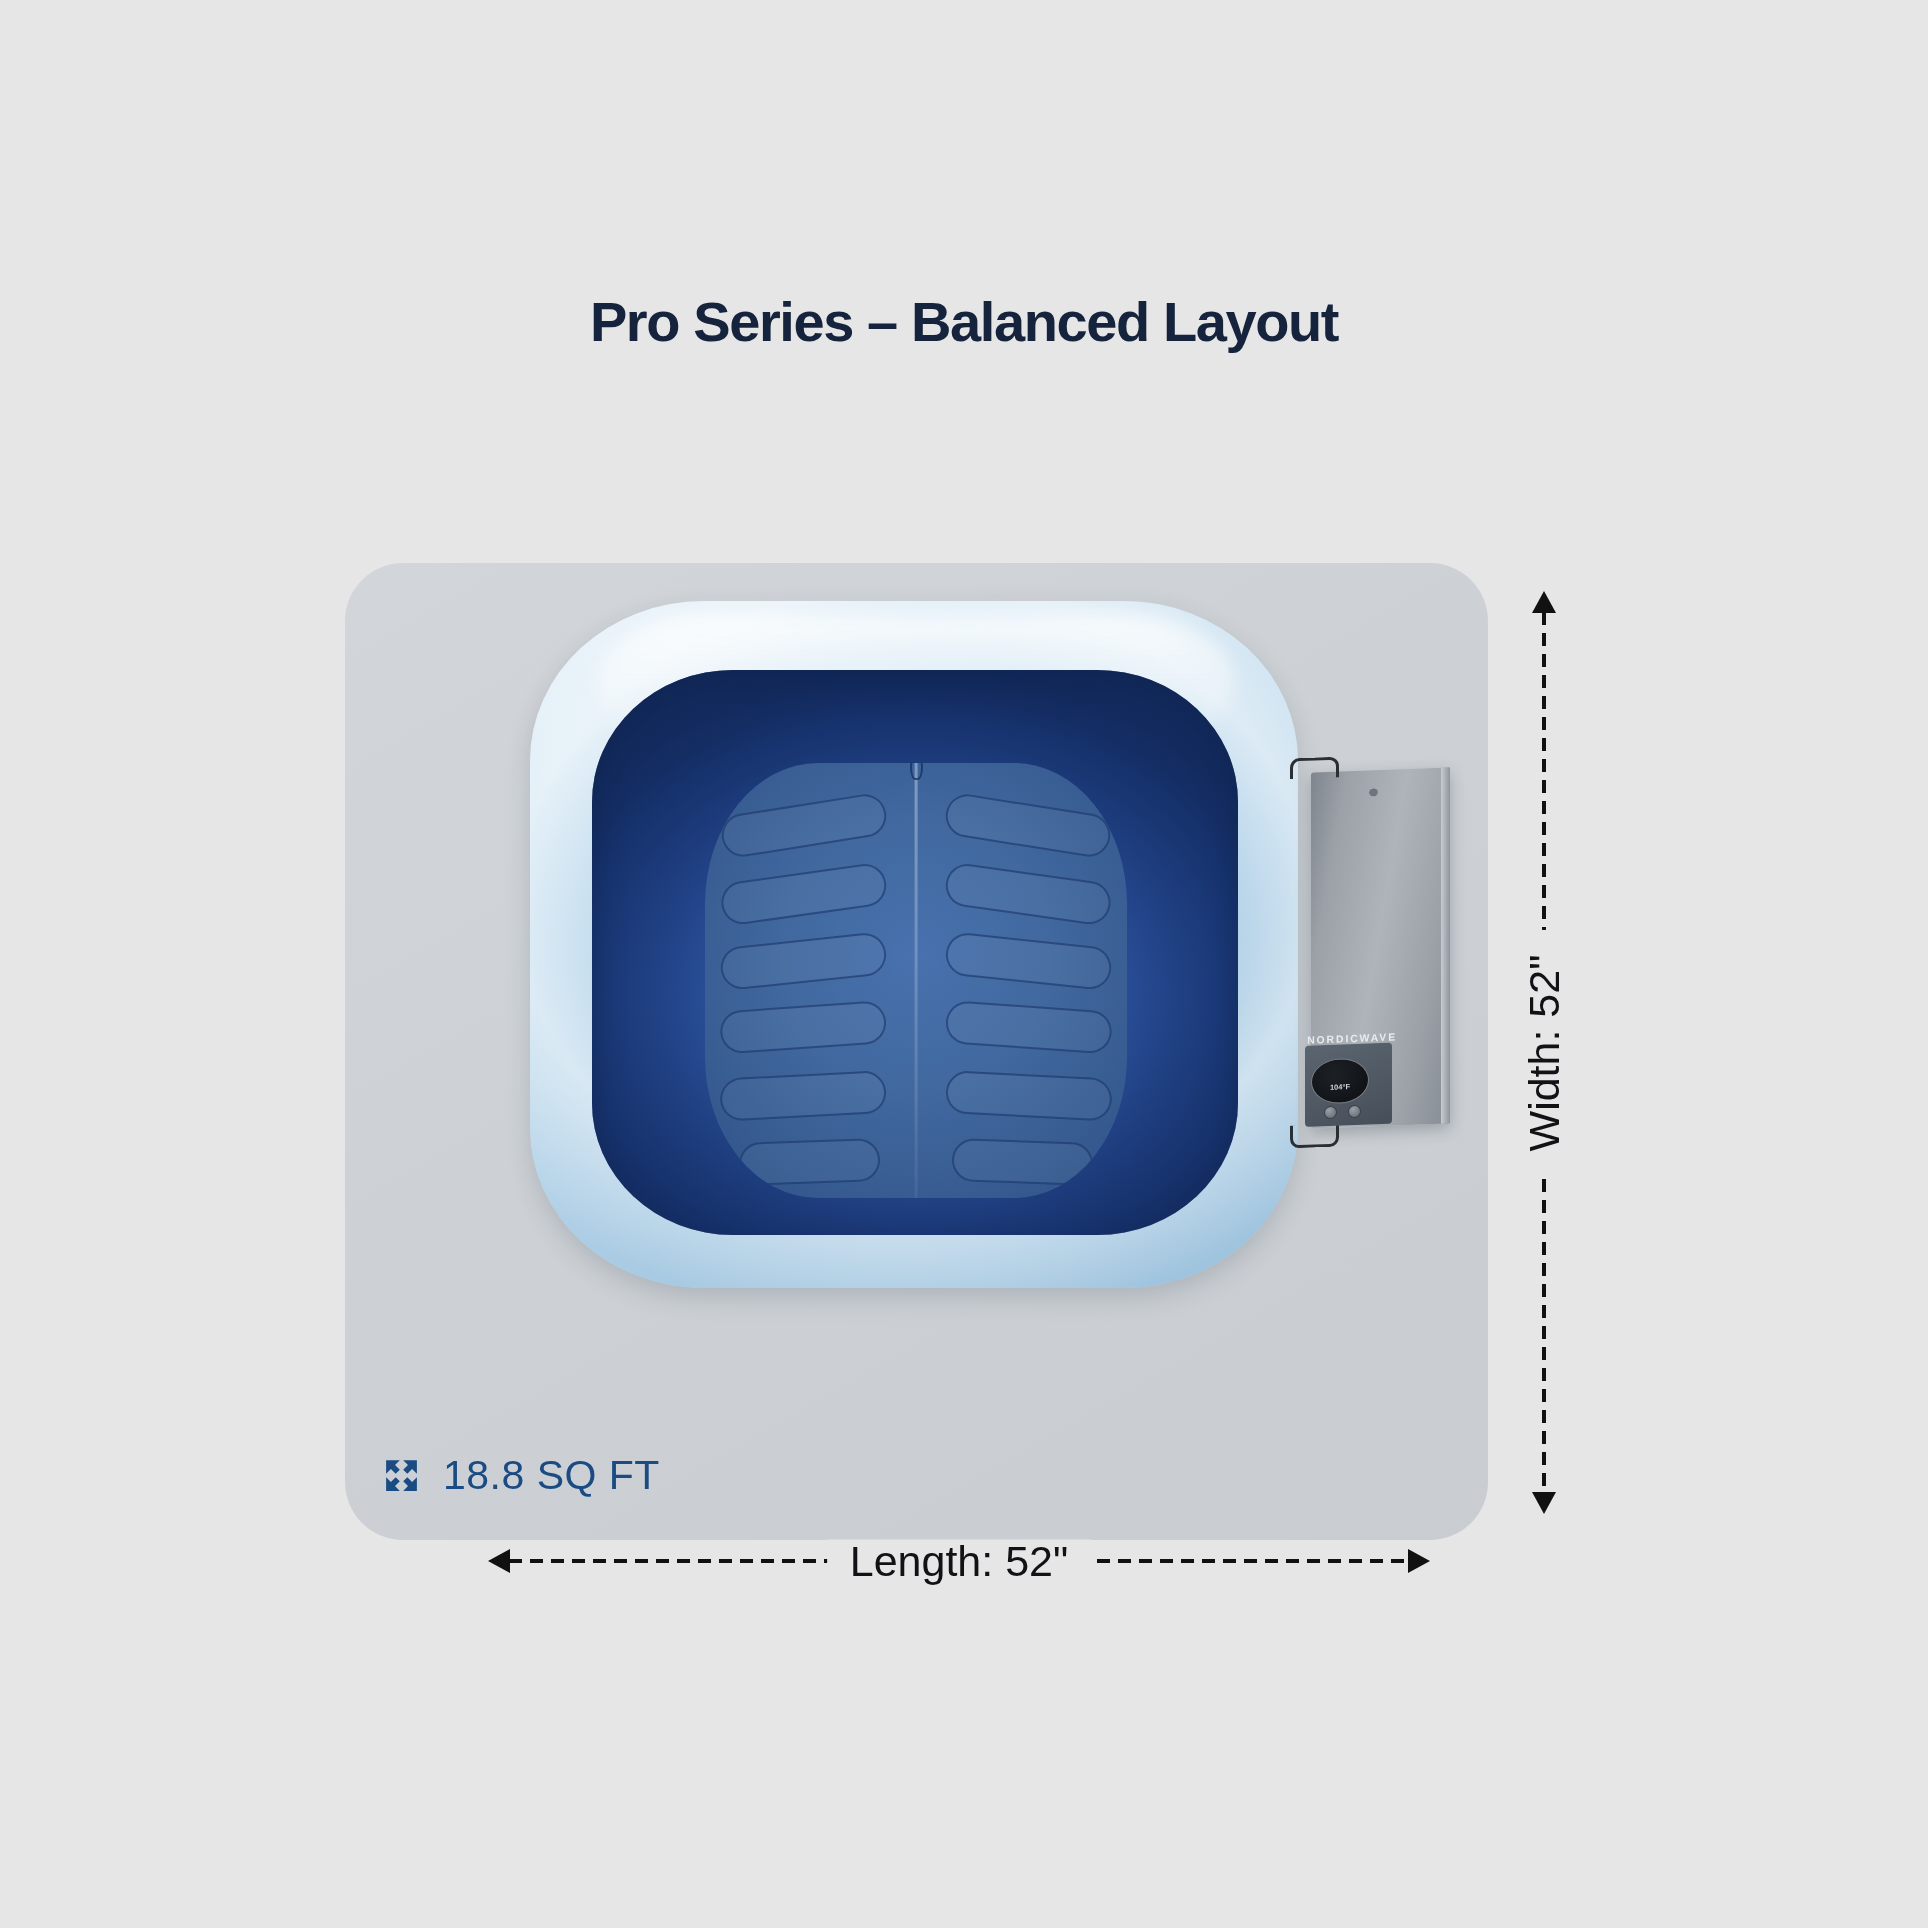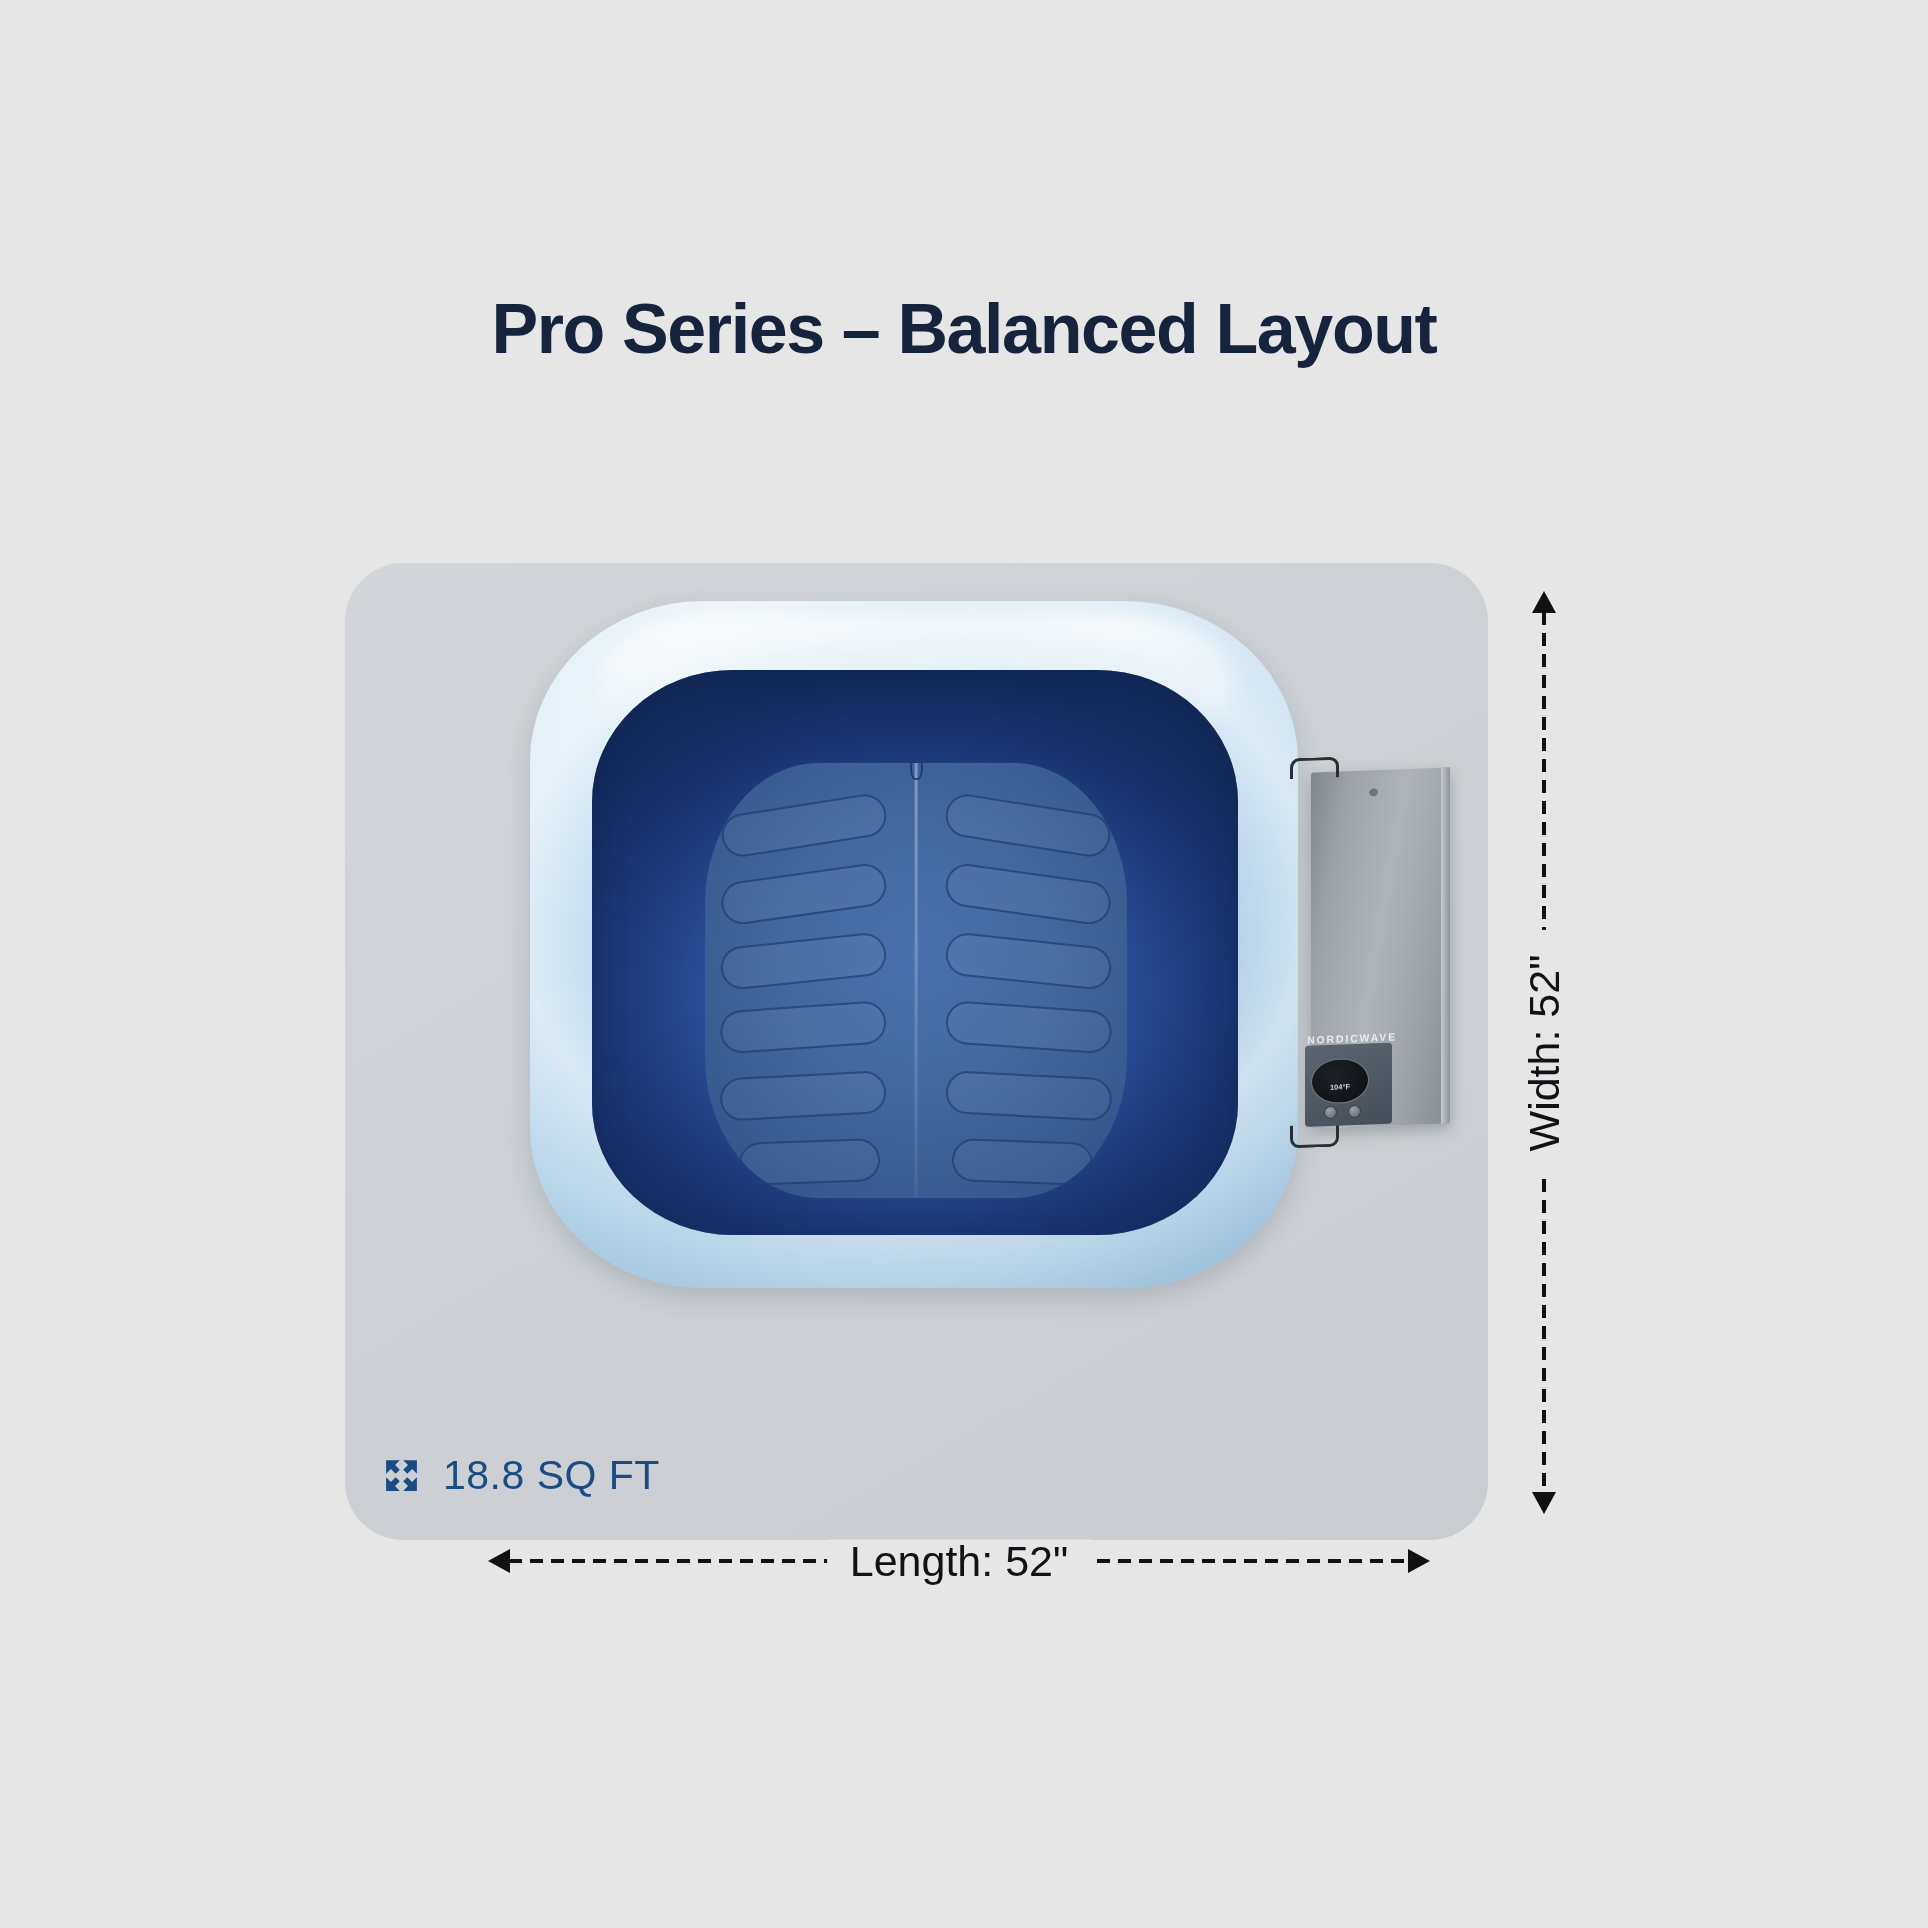--- a/index.html
+++ b/index.html
@@ -8,21 +8,21 @@
     background: #e6e6e7;
     font-family: "Liberation Sans", sans-serif;
     overflow: hidden;
   }
   #stage { position: relative; width: 1928px; height: 1928px; background: #e6e6e7; }
 
   
   #title {
     position: absolute; left: 0; right: 0; top: 294px;
     text-align: center;
-    font-size: 70px;
+    font-size: 56px;
     font-weight: 700;
     letter-spacing: -1.4px;
     color: #16233d;
     line-height: 1;
     white-space: nowrap;
   }
   #subtitle {
     position: absolute; left: 0; right: 0; top: 422px;
     text-align: center;
     font-size: 44px;

